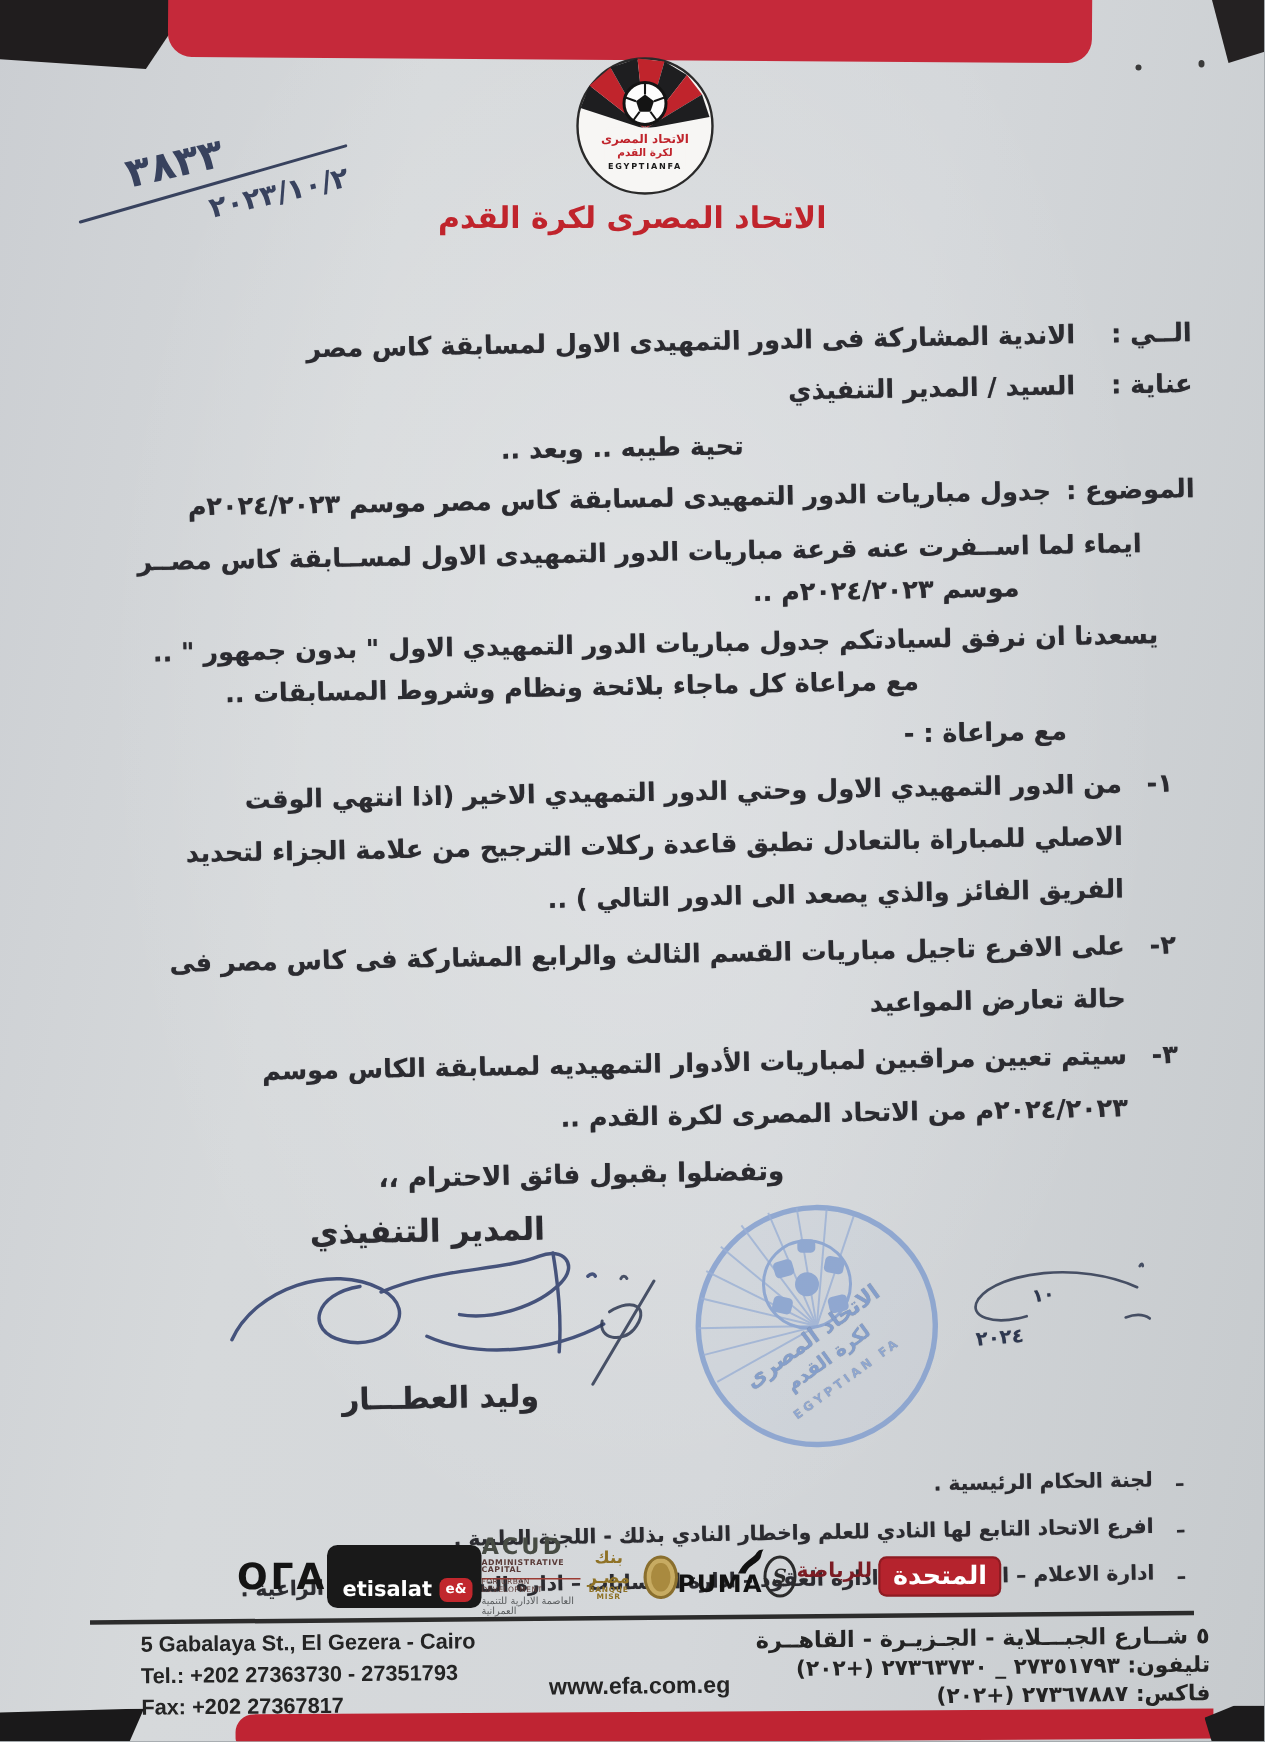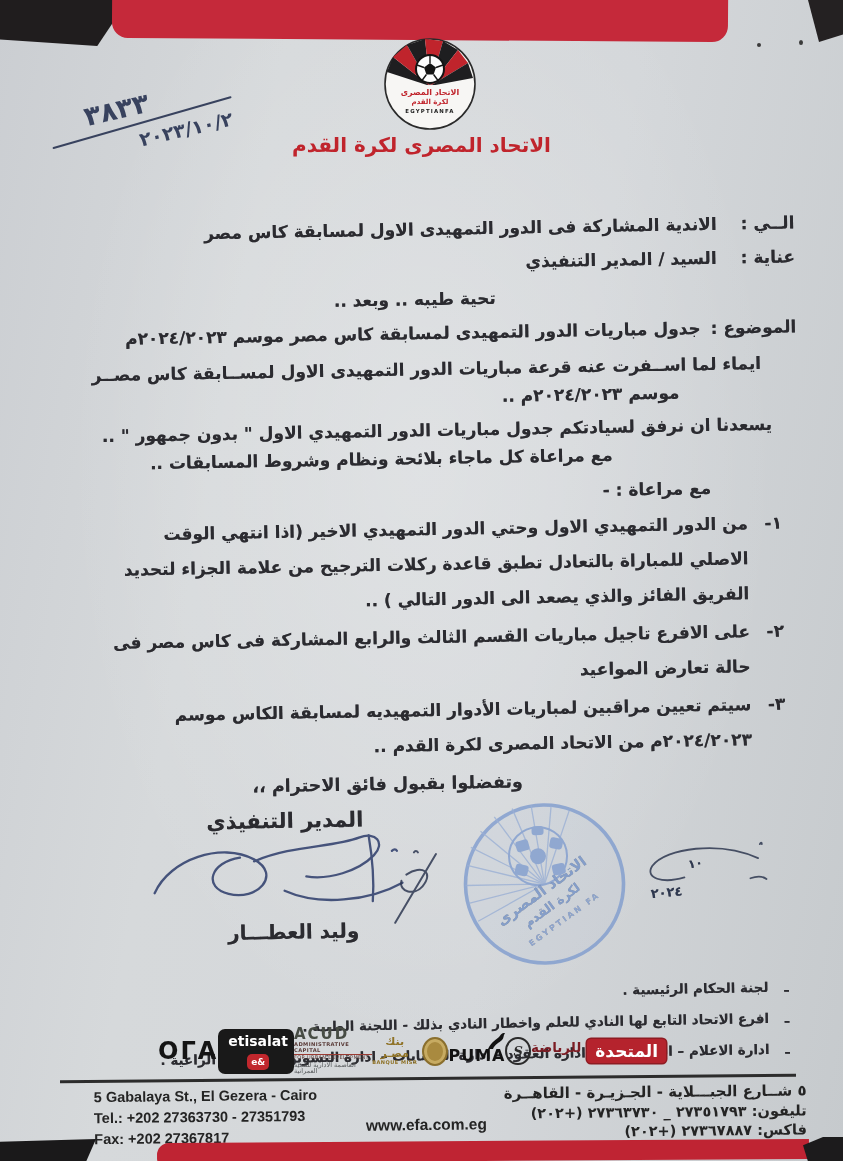--- a/index.html
+++ b/index.html
@@ -67,21 +67,21 @@
   .pen-right svg{position:absolute;left:0;top:0;}
   .pen-small{position:absolute;left:56px;top:16px;font-size:12px;transform:rotate(-8deg);}
   .pen-year{position:absolute;left:18px;top:44px;font-size:13px;letter-spacing:5px;transform:rotate(-4deg);}
   .cc-list{margin-top:6px;font-size:13.5px;}
   .cc-item{display:flex;gap:10px;line-height:31px;margin-right:14px;}
   .cc-dash{flex:0 0 16px;text-align:center;}
   
   .sponsors{position:absolute;left:158px;top:1024px;width:508px;height:54px;
     direction:ltr;display:flex;align-items:center;justify-content:space-between;}
   .ora{font-size:24px;font-weight:700;letter-spacing:2px;color:#141414;}
-  .etisalat{display:flex;align-items:center;background:#191919;border-radius:7px;padding:4px 6px 4px 10px;gap:5px;flex-direction:column;}
+  .etisalat{display:flex;align-items:center;background:#191919;border-radius:7px;padding:22px 6px 4px 10px;gap:5px;}
   .etisalat .et-word{color:#fff;font-size:14px;font-weight:700;}
   .etisalat .et-mark{background:#c1272d;color:#fff;border-radius:5px;font-size:9px;font-weight:700;padding:3px 4px;}
   .acud{line-height:1.05;}
   .acud .a1{font-size:15px;font-weight:700;color:#474c44;letter-spacing:2px;}
   .acud .a2{font-size:5.2px;font-weight:700;color:#5a3b38;letter-spacing:0.4px;border-bottom:1px solid #9c3b33;padding-bottom:1px;}
   .acud .a3{font-size:5px;color:#5a3b38;letter-spacing:0.3px;}
   .acud .a4{font-size:6.5px;color:#55585a;margin-top:1px;}
   .bmisr{display:flex;align-items:center;gap:5px;}
   .bmisr .bm-circle{width:25px;height:25px;border-radius:50%;background:#a98a3f;border:2px solid #8a6f2e;box-shadow:inset 0 0 0 3px #c7ab62;}
   .bmisr .bm-txt{text-align:center;line-height:1.1;}

